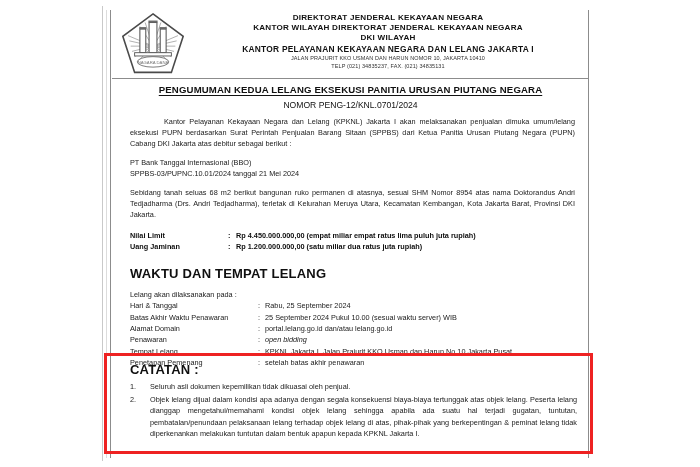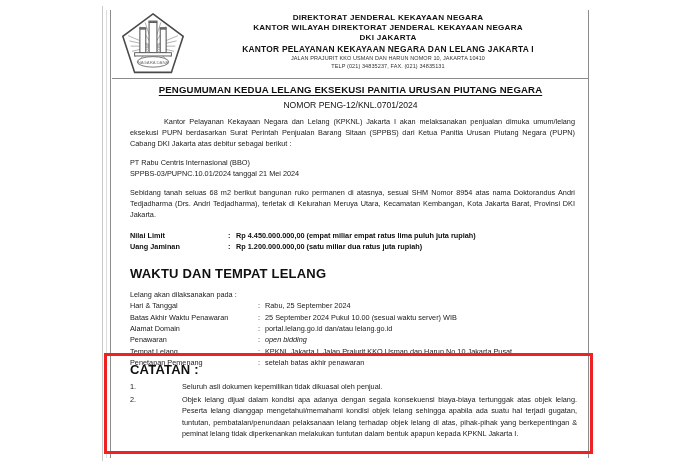--- a/index.html
+++ b/index.html
@@ -218,21 +218,20 @@
     line-height: 11.2px;
     color: #1a1a1a;
   }
   .cat-txt {
     flex: 1 1 auto;
     font-size: 7.3px;
     line-height: 11.2px;
     text-align: justify;
     text-justify: inter-word;
     color: #1a1a1a;
-    margin-left: 32px;
   }
 </style>
 </head>
 <body>
 
 <div id="page">
 
   <div class="scan-edge-1"></div>
   <div class="scan-edge-2"></div>
   <div class="doc-rule-left"></div>
@@ -271,39 +270,39 @@
           <rect x="60" y="23" width="11" height="3"></rect>
         </g>
         <rect x="22" y="62" width="56" height="5" fill="#ffffff" stroke="#555" stroke-width="1.4"></rect>
         <ellipse cx="50" cy="76" rx="24" ry="8" fill="#ffffff" stroke="#666" stroke-width="1.3"></ellipse>
         <text x="50" y="79" font-size="6.5" fill="#777" text-anchor="middle" font-family="Liberation Sans, sans-serif">NAGARA DANA</text>
       </svg>
     </div>
     <div class="header-text">
       <div class="hdr-l1">DIREKTORAT JENDERAL KEKAYAAN NEGARA</div>
       <div class="hdr-l2">KANTOR WILAYAH DIREKTORAT JENDERAL KEKAYAAN NEGARA</div>
-      <div class="hdr-l3">DKI JAKARTA</div>
+      <div class="hdr-l3">DKI WILAYAH</div>
       <div class="hdr-l4">KANTOR PELAYANAN KEKAYAAN NEGARA DAN LELANG JAKARTA I</div>
       <div class="hdr-addr">JALAN PRAJURIT KKO USMAN DAN HARUN NOMOR 10, JAKARTA 10410</div>
       <div class="hdr-addr">TELP (021) 34835237, FAX. (021) 34835131</div>
     </div>
   </div>
   <div class="header-hr"></div>
 
   <div class="title-block">
     <div class="title-main">PENGUMUMAN KEDUA LELANG EKSEKUSI PANITIA URUSAN PIUTANG NEGARA</div>
     <div class="title-sub">NOMOR PENG-12/KNL.0701/2024</div>
   </div>
 
   <div class="body-wrap">
 
     <p class="para indent">Kantor Pelayanan Kekayaan Negara dan Lelang (KPKNL) Jakarta I akan melaksanakan penjualan dimuka umum/lelang eksekusi PUPN berdasarkan Surat Perintah Penjualan Barang Sitaan (SPPBS) dari Ketua Panitia Urusan Piutang Negara (PUPN) Cabang DKI Jakarta atas debitur sebagai berikut :</p>
 
     <div class="debtor">
-      <div>PT Rabu Centris Internasional (BBO)</div>
+      <div>PT Bank Tanggal Internasional (BBO)</div>
       <div>SPPBS-03/PUPNC.10.01/2024  tanggal  21 Mei 2024</div>
     </div>
 
     <p class="para para-obj">Sebidang tanah seluas 68 m2 berikut bangunan ruko permanen di atasnya, sesuai SHM Nomor 8954 atas nama Doktorandus Andri Tedjadharma (Drs. Andri Tedjadharma), terletak di Kelurahan Meruya Utara, Kecamatan Kembangan, Kota Jakarta Barat, Provinsi DKI Jakarta.</p>
 
     <div class="values">
       <div class="vrow">
         <span class="vlab">Nilai Limit</span>
         <span class="vsep">:</span>
         <span class="vval">Rp 4.450.000.000,00 (empat miliar empat ratus lima puluh juta rupiah)</span>

